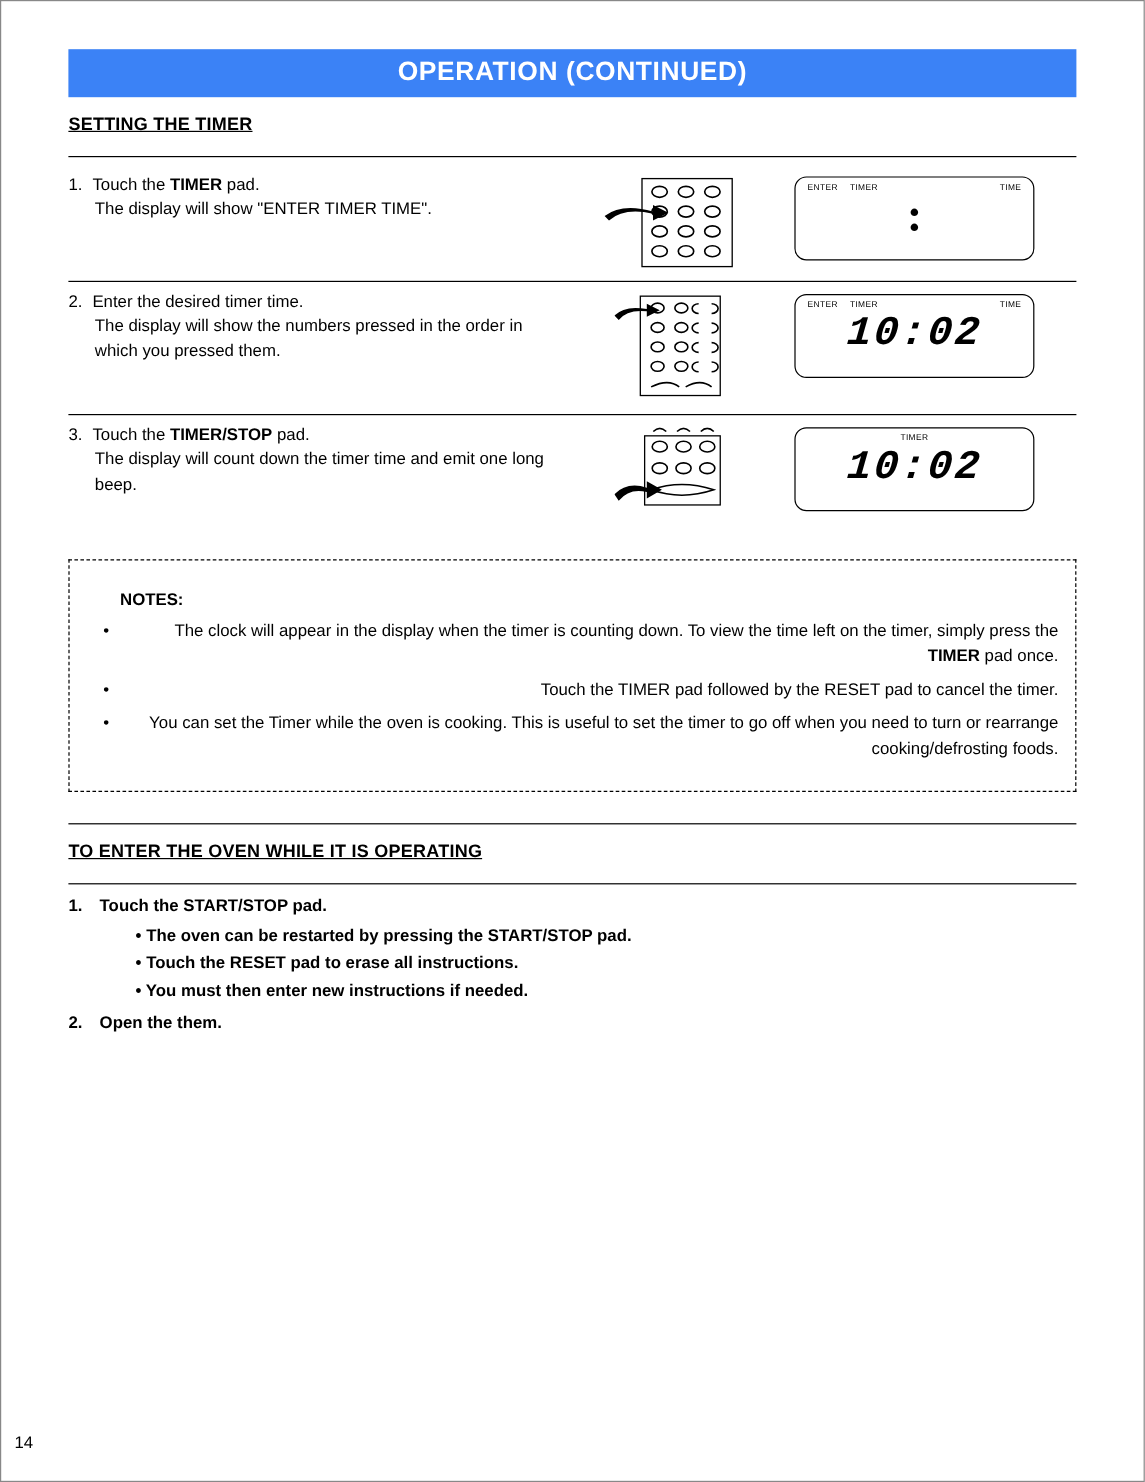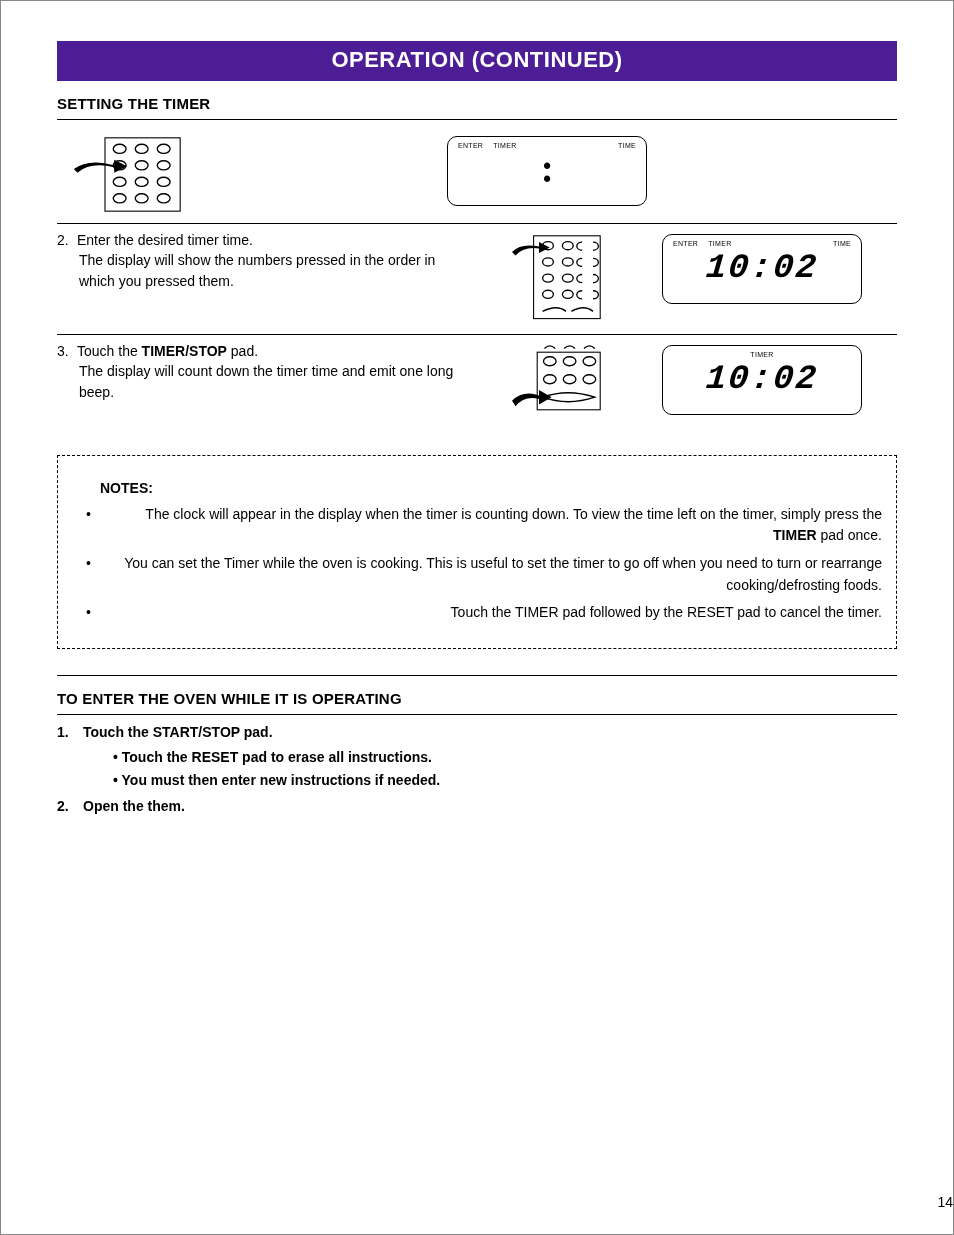--- a/index.html
+++ b/index.html
@@ -12,36 +12,37 @@
     width: 954px;
   }
   .page {
     padding: 40px 56px 30px 56px;
     border: 1px solid #888;
     width: 954px;
     height: 1235px;
     position: relative;
   }
   .header-bar {
-    background: #4c1d95;
+    background: #3b82f6;
     color: #fff;
     font-weight: bold;
     font-size: 22px;
     text-align: center;
     padding: 6px 0 8px 0;
     letter-spacing: 0.5px;
     margin-bottom: 14px;
   }
   .section-title {
     font-weight: bold;
     font-size: 15px;
     letter-spacing: 0.2px;
     border-bottom: 1px solid #000;
-    padding-bottom: 7px;
+    padding-bottom: 18px;
     margin-bottom: 6px;
+    text-decoration: underline;
   }
   .step-row {
     display: flex;
     border-bottom: 1px solid #000;
     padding: 6px 0 10px 0;
     align-items: flex-start;
     min-height: 80px;
   }
   .step-row:last-of-type { border-bottom: none; }
   .step-text {
@@ -121,37 +122,41 @@
   .stop-section ol { list-style: none; padding: 0; margin: 4px 0 0 0; font-size: 14px; line-height: 1.6; }
   .stop-section ol > li { margin-bottom: 2px; }
   .sub-bullets { list-style: none; padding-left: 56px; margin: 2px 0 4px 0; }
   .sub-bullets li::before { content: "•  "; font-weight: bold; }
   .sub-bullets li { font-weight: bold; margin-bottom: 1px; }
   .bold { font-weight: bold; }
   .page-num {
     position: absolute;
     bottom: 24px;
     left: 11px; right: 0;
-    text-align: right;
+    text-align: left;
     font-size: 14px;
   }
   
   svg.keypad { width: 110px; height: auto; }
   svg.keypad2 { width: 90px; height: auto; }
 </style>
 </head>
 <body>
 
 <div class="page">
 
   <div class="header-bar">OPERATION (CONTINUED)</div>
 
   <div class="section-title">SETTING THE TIMER</div>
 
   <div class="step-row">
+    <div class="step-text">
+      <span class="step-num">1.</span><span><span>Touch the </span><span class="bold">TIMER</span><span> pad.</span></span>
+      <span class="step-body">The display will show "ENTER TIMER TIME".</span>
+    </div>
     <div class="keypad-col">
       <svg class="keypad" viewBox="0 0 120 84">
         <rect x="36" y="2" width="82" height="80" fill="none" stroke="#000" stroke-width="1.2"></rect>
         <g fill="none" stroke="#000" stroke-width="1.5">
           <ellipse cx="52" cy="14" rx="7" ry="5"></ellipse>
             <ellipse cx="76" cy="14" rx="7" ry="5"></ellipse>
             <ellipse cx="100" cy="14" rx="7" ry="5"></ellipse>
           <ellipse cx="52" cy="32" rx="7" ry="5"></ellipse>
             <ellipse cx="76" cy="32" rx="7" ry="5"></ellipse>
             <ellipse cx="100" cy="32" rx="7" ry="5"></ellipse>
@@ -254,33 +259,34 @@
         </div>
         <div class="display-time">10:02</div>
       </div>
     </div>
   </div>
 
   <div class="notes-box">
     <div class="notes-title">NOTES:</div>
     <ul class="notes-list">
       <li><span>The clock will appear in the display when the timer is counting down. To view the time left on the timer, simply press the </span><span class="bold">TIMER</span><span> pad once.</span></li>
+      <li>Touch the TIMER pad followed by the RESET pad to cancel the timer.</li>
       <li>You can set the Timer while the oven is cooking. This is useful to set the timer to go off when you need to turn or rearrange cooking/defrosting foods.</li>
-      <li>Touch the TIMER pad followed by the RESET pad to cancel the timer.</li>
     </ul>
   </div>
 
   <hr class="divider-hr">
 
   <div class="section-title">TO ENTER THE OVEN WHILE IT IS OPERATING</div>
   <div class="stop-section">
     <ol>
       <li>
         <span class="step-num2">1.</span><span class="bold">Touch the START/STOP pad.</span>
         <ul class="sub-bullets">
+          <li>The oven can be restarted by pressing the START/STOP pad.</li>
           <li>Touch the RESET pad  to erase all instructions.</li>
           <li>You must then enter new instructions if needed.</li>
         </ul>
       </li>
       <li>
         <span class="step-num2">2.</span><span class="bold">Open the them.</span>
       </li>
     </ol>
   </div>
 

